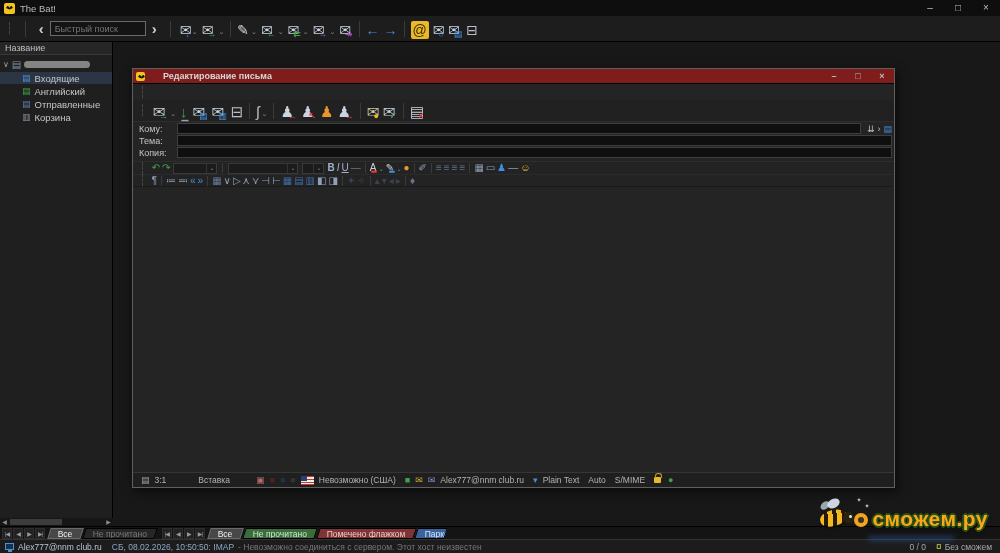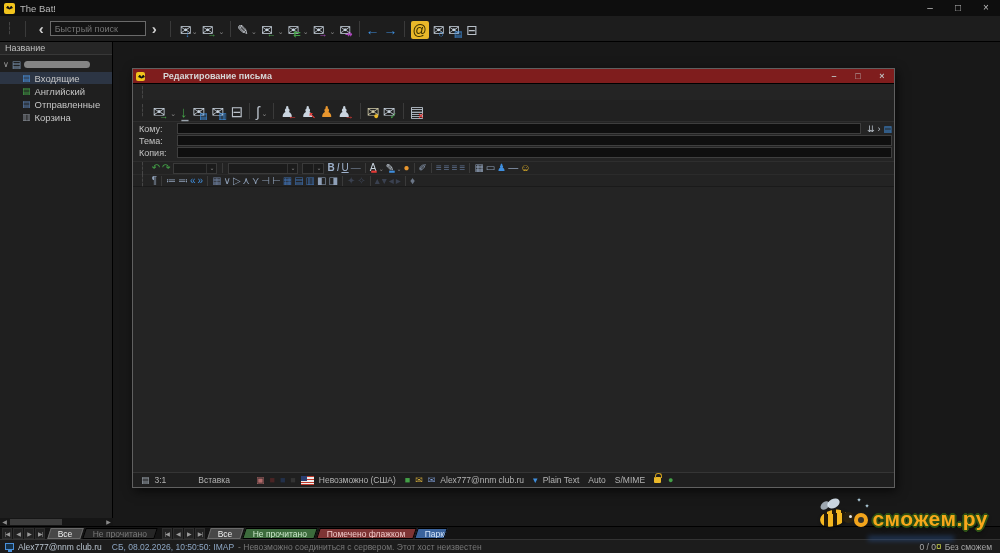--- a/index.html
+++ b/index.html
@@ -104,21 +104,21 @@
   .grp2{margin-left:4px;}
 
   
   .statusbar{position:absolute;left:0;top:539px;width:100%;height:14px;background:#1c1c1c;border-top:1px solid #333;display:flex;align-items:center;font-size:8.5px;color:#9aa3ac;}
   .mini-pc{width:9px;height:7px;border:1px solid #4a90d9;background:#16324a;margin:0 4px 0 5px;position:relative;}
   .mini-pc::after{content:"";position:absolute;left:2px;bottom:-3px;width:4px;height:2px;background:#4a90d9;}
   .sb-acct{color:#b9c4cf;margin-right:10px;}
   .sb-msg{color:#8ea7c4;margin-right:4px;}
   .sb-msg2{color:#787878;}
   .sb-right{margin-left:auto;display:flex;align-items:center;}
-  .sb-count{color:#aaa;margin-right:0;}
+  .sb-count{color:#aaa;margin-right:10px;}
   .key-ic{color:#cbd34a;font-size:10px;margin-right:3px;}
   .sb-pass{color:#a8a8a8;margin-right:8px;}
 
   
   .watermark{position:absolute;right:12px;top:496px;display:flex;align-items:center;z-index:50;}
   .bee{width:44px;height:38px;position:relative;}
   .bee-body{position:absolute;left:2px;top:14px;width:27px;height:16px;border-radius:55% 60% 60% 55%;background:repeating-linear-gradient(100deg,#f6b821 0 5px,#241a08 5px 9px);transform:rotate(-14deg);box-shadow:0 1px 3px rgba(0,0,0,.5);}
   .bee-head{position:absolute;left:25px;top:16px;width:11px;height:11px;border-radius:50%;background:#2a2110;}
   .bee-head::after{content:"";position:absolute;left:6px;top:3px;width:3px;height:3px;border-radius:50%;background:#e8e8e8;}
   .bee-wing{position:absolute;left:9px;top:3px;width:13px;height:9px;border-radius:50%;background:rgba(222,234,244,.9);transform:rotate(-28deg);}

